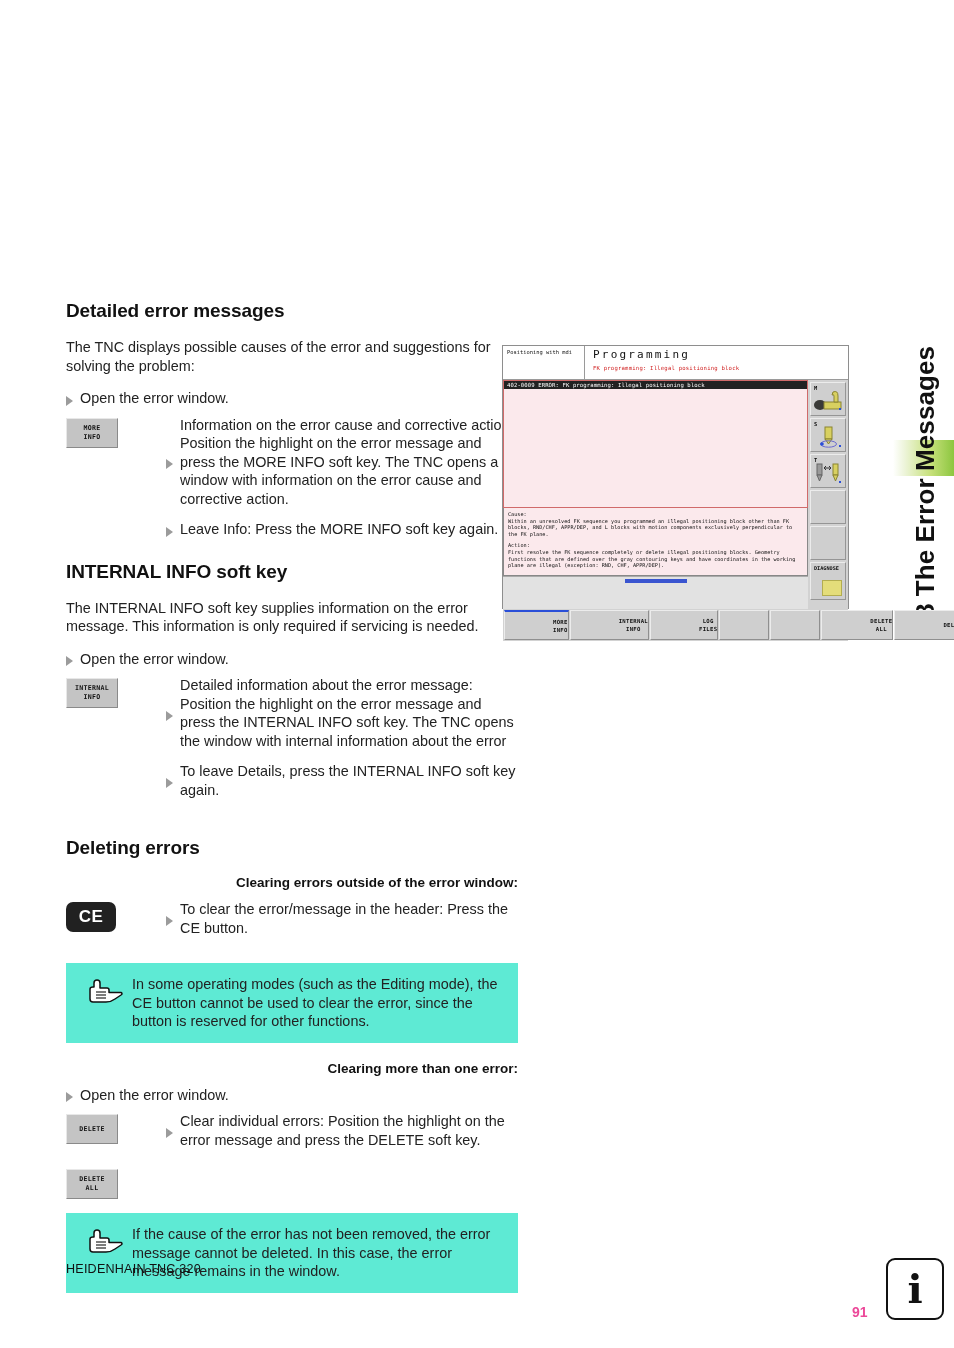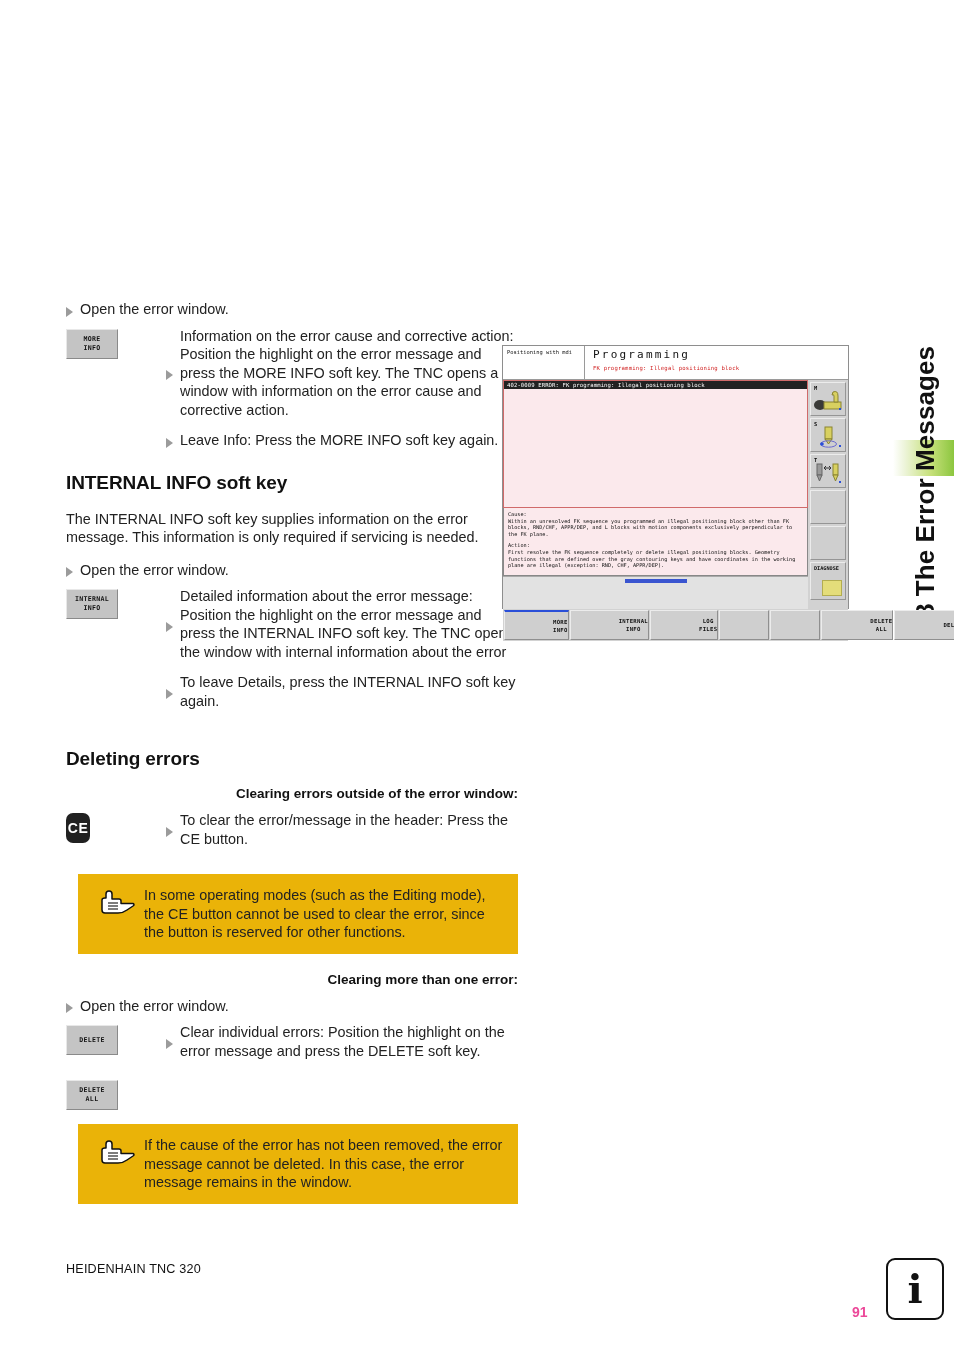--- a/index.html
+++ b/index.html
@@ -75,31 +75,31 @@
     border-left: 1px solid #e8e8e8;
     border-right: 1px solid #8a8a8a;
     border-bottom: 1px solid #8a8a8a;
     display:flex; flex-direction:column;
     align-items:center; justify-content:center;
     font-family: "DejaVu Sans Mono", monospace;
     font-size: 6.6px; font-weight: bold; color:#111;
     line-height: 9px; letter-spacing: .3px;
   }
   .ce-key {
-    width: 24px; height: 30px; border-radius:7px;
+    width: 50px; height: 30px; border-radius:7px;
     background:#212121; color:#fff;
     display:flex; align-items:center; justify-content:center;
-    font-size:14px; font-weight:bold; letter-spacing:.5px;
+    font-size:17px; font-weight:bold; letter-spacing:.5px;
     font-family:"Liberation Sans", sans-serif;
   }
 
   
   .note {
-    background:#eab308; display:flex; align-items:flex-start;
-    padding: 12px 14px 12px 10px; margin: 14px 0 18px 12px;
+    background:#5eead4; display:flex; align-items:flex-start;
+    padding: 12px 14px 12px 10px; margin: 14px 0 18px 0;
   }
   .note-icon { width:56px; flex:none; display:flex; justify-content:center; padding-top:2px; }
   .note-text { font-size:14.4px; line-height:18.5px; color:#222; }
 
   
   #tnc {
     position:absolute; left:502px; top:345px;
     width:347px; height:264px;
     background:#d2d2d2;
     border:1px solid #8e8e8e;
@@ -190,20 +190,22 @@
   }
 </style>
 </head>
 <body>
 
 <div id="chapter-tab"></div>
 <div id="chapter-title">4.8 The Error Messages</div>
 
 <div id="content">
 
+  <h2 class="sec-title">Detailed error messages</h2>
+  <p class="body">The TNC displays possible causes of the error and suggestions for solving the problem:</p>
 
   <div class="bullet-row">
     <span class="tri"></span>
     <span class="bullet-text">Open the error window.</span>
   </div>
 
   <div class="key-block">
     <div class="key-col">
       <div class="softkey">
         <span>MORE</span>

